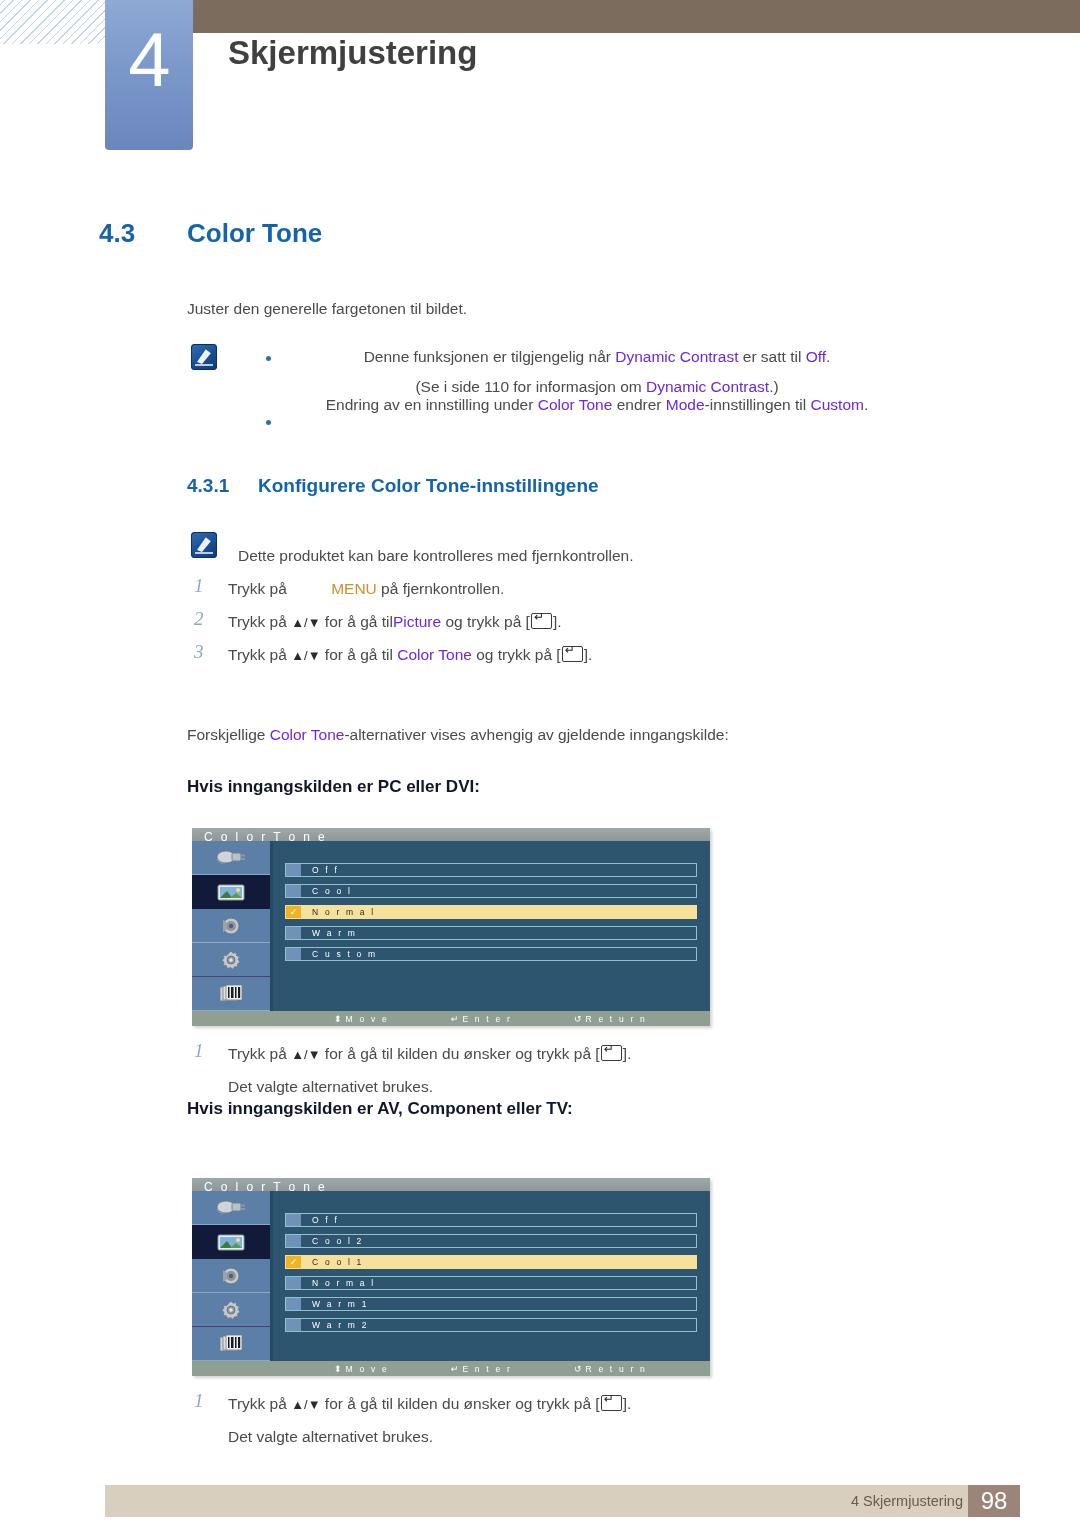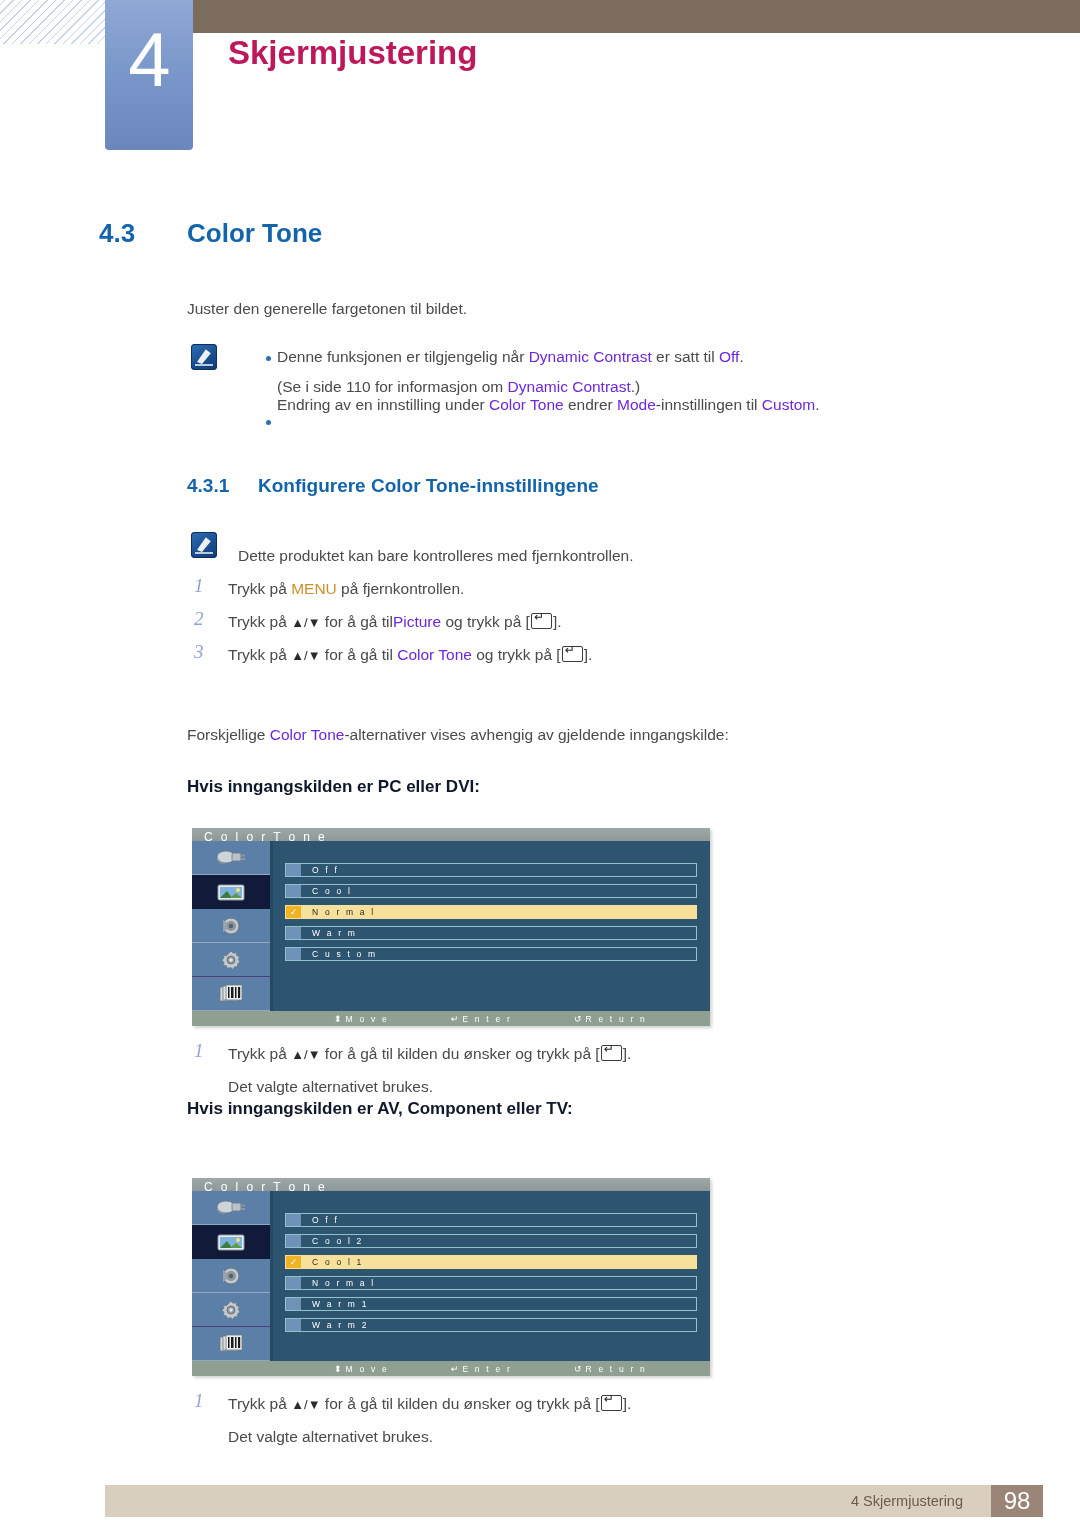--- a/index.html
+++ b/index.html
@@ -29,41 +29,41 @@
     background:linear-gradient(180deg,#8fa9d4 0%,#7b98cb 45%,#6b86bb 100%);
     border-bottom-left-radius:4px;border-bottom-right-radius:4px;
   }
   .chapnum{
     position:absolute;left:105px;top:0;width:88px;height:120px;
     color:#ffffff;font-size:76px;line-height:120px;
     text-align:center;font-weight:400;letter-spacing:-1px;
   }
   .chaptitle{
     position:absolute;left:228px;top:34px;
-    font-size:33px;font-weight:bold;color:#be185d;
+    font-size:33px;font-weight:bold;color:#404040;
     letter-spacing:0px;
   }
 
   
   .sec-num{
     position:absolute;left:99px;top:218px;
     font-size:26px;font-weight:bold;color:#1464ab;
   }
   .sec-title{
     position:absolute;left:187px;top:218px;
     font-size:26px;font-weight:bold;color:#1464ab;
   }
 
   
   .body-txt{
     position:absolute;
-    font-size:15.5px;color:#4a4a4a;line-height:23px;
+    font-size:15.5px;color:#4a4a4a;line-height:23px;text-align:center;
   }
   .orange{color:#6d28d9;}
-  .gold{color:#c8922a;}
+  .gold{color:#c8922a;margin-left:40px;}
 
   .noteicon{
     position:absolute;width:26px;height:26px;border-radius:4px;
     background:linear-gradient(150deg,#2f6fb5 0%,#1a4f91 55%,#0f3a72 100%);
     box-shadow:inset 0 0 0 1px #0c2f5e;
   }
   .noteicon svg{display:block;}
 
   .bullet{
     position:absolute;width:5px;height:5px;border-radius:50%;
@@ -153,21 +153,21 @@
   .footer-bar{
     position:absolute;left:105px;top:1485px;width:915px;height:32px;
     background:#d9cfbe;
   }
   .footer-txt{
     position:absolute;top:1485px;left:0;width:963px;height:32px;
     line-height:32px;text-align:right;
     font-size:14.5px;color:#6b5b4d;
   }
   .footer-pagebox{
-    position:absolute;left:991px;top:1485px;width:52px;height:32px;
+    position:absolute;left:968px;top:1485px;width:52px;height:32px;
     background:#9b8578;color:#ffffff;
     font-size:24px;line-height:32px;text-align:center;
   }
 </style>
 </head>
 <body>
 
 <div class="hatch"></div>
 <div class="brownbar"></div>
 <div class="chapblock"></div>

